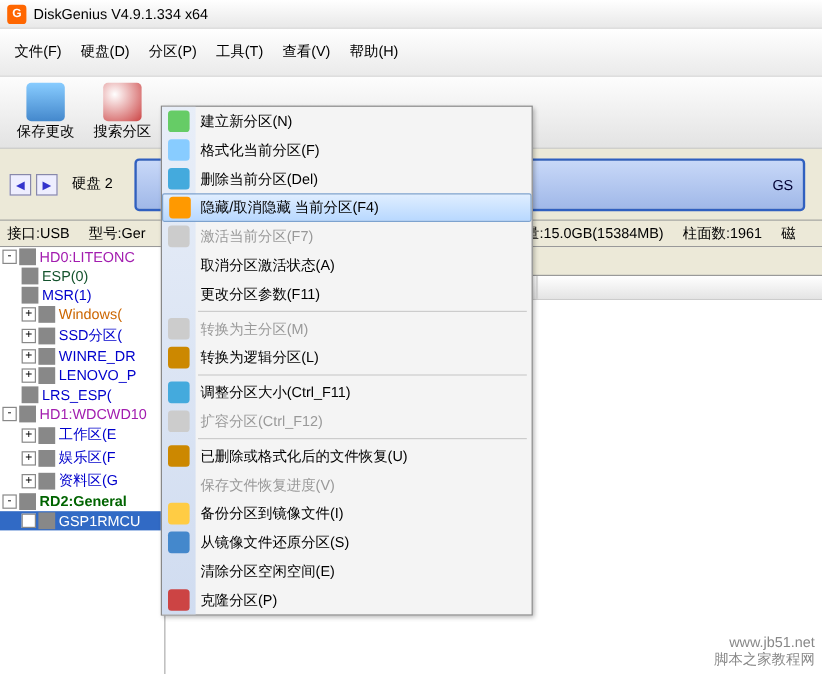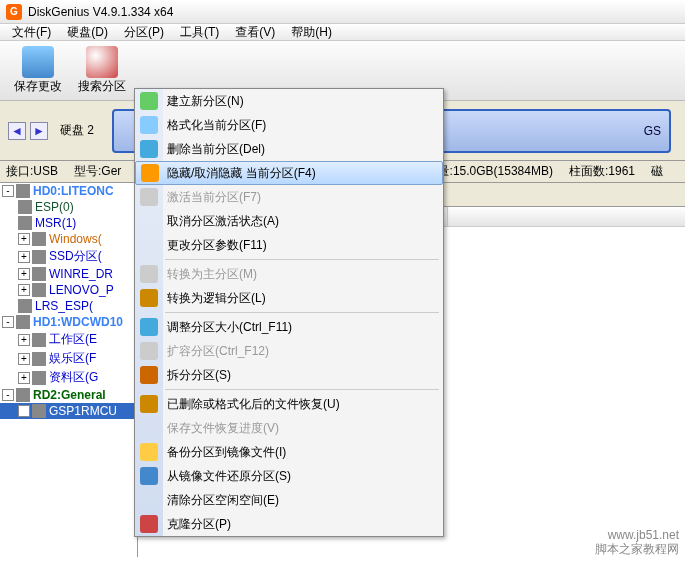--- a/index.html
+++ b/index.html
@@ -1,19 +1,19 @@
 <!DOCTYPE html>
 <html><head>
 <meta charset="utf-8">
 <style>
 *{margin:0;padding:0;box-sizing:border-box;font-family:"Microsoft YaHei",SimSun,sans-serif;font-size:12px}
 body{background:#fff;width:685px;height:562px;overflow:hidden;position:relative}
 .titlebar{background:linear-gradient(#fff,#e8e8e8);height:24px;border-bottom:1px solid #ccc;display:flex;align-items:center;padding:0 6px}
 .titlebar .icon{width:16px;height:16px;background:#f60;border-radius:3px;margin-right:6px;display:flex;align-items:center;justify-content:center;color:#fff;font-weight:bold;font-size:10px}
-.menubar{background:linear-gradient(#fff,#eaeaea);height:17px;display:flex;align-items:center;padding:0 4px;border-bottom:1px solid #ccc}
+.menubar{background:linear-gradient(#fff,#eaeaea);height:40px;display:flex;align-items:center;padding:0 4px;border-bottom:1px solid #ccc}
 .menubar span{padding:0 8px;cursor:default}
 .toolbar{height:60px;background:linear-gradient(#fdfdfd,#e3e3e3);border-bottom:1px solid #bbb;display:flex;align-items:center;padding:0 6px}
 .tool{display:flex;flex-direction:column;align-items:center;padding:2px 8px;cursor:pointer}
 .tool .ticon{width:32px;height:32px;border-radius:4px;display:flex;align-items:center;justify-content:center}
 .logo-area{margin-left:auto;display:flex;align-items:center}
 .logo-area .dk{font-size:24px;font-weight:bold;font-style:italic;color:#000}
 .logo-area .red{color:#d00}
 .swoosh{width:60px;height:30px;background:linear-gradient(90deg,#f00,#fa0);border-radius:50% 0 0 50%;margin-right:4px}
 .diskbar{height:60px;background:#ece9d8;border-bottom:1px solid #999;display:flex;align-items:center;padding:0 6px}
 .navbtn{width:18px;height:18px;border:1px solid #88a;background:#eef;color:#33c;margin:0 2px;text-align:center;line-height:16px}
@@ -22,21 +22,21 @@
 .infobar{height:22px;background:#ece9d8;border-bottom:1px solid #999;display:flex;align-items:center;padding:0 6px}
 .infobar span{margin-right:16px}
 .main{display:flex;height:calc(562px - 24px - 22px - 60px - 60px - 22px)}
 .tree{width:138px;border-right:1px solid #999;overflow:hidden;background:#fff}
 .tree-item{padding:1px 2px;white-space:nowrap;display:flex;align-items:center}
 .tree-item .exp{width:12px;height:12px;border:1px solid #888;text-align:center;line-height:10px;margin-right:2px;font-size:10px;background:#fff}
 .tree-item .dicon{width:14px;height:14px;background:#888;margin-right:3px}
 .tree-item.lvl1{padding-left:2px}
 .tree-item.lvl2{padding-left:18px}
 .tree-item.selected{background:#316ac5;color:#fff}
-.hd{color:#3b82f6;font-weight:bold}
+.hd{color:#a21caf;font-weight:normal}
 .rd{color:#006400;font-weight:bold}
 .content{flex:1;display:flex;flex-direction:column}
 .tabs{height:24px;background:#ece9d8;border-bottom:1px solid #999;display:flex;align-items:flex-end;padding-left:4px}
 .tab{padding:3px 12px;border:1px solid #999;border-bottom:none;background:#f5f5f5;margin-right:2px;border-radius:3px 3px 0 0}
 .tab.active{background:#fff}
 .grid{flex:1;background:#fff}
 .grid-head{display:flex;background:linear-gradient(#fff,#e4e4e4);border-bottom:1px solid #ccc;height:20px}
 .grid-head div{padding:2px 6px;border-right:1px solid #ccc}
 .grid-row{display:flex;height:20px}
 .grid-row div{padding:2px 6px}
@@ -245,24 +245,20 @@
     </div>
   <div class="sep"></div>
   <div class="mi">
       <div class="micon" style="background:#4ad"></div>
       <span>调整分区大小(Ctrl_F11)</span>
     </div>
   <div class="mi disabled">
       <div class="micon" style="background:#ccc"></div>
       <span>扩容分区(Ctrl_F12)</span>
     </div>
-  <div class="mi">
-      <div class="micon" style="background:#c60"></div>
-      <span>拆分分区(S)</span>
-    </div>
   <div class="sep"></div>
   <div class="mi">
       <div class="micon" style="background:#c80"></div>
       <span>已删除或格式化后的文件恢复(U)</span>
     </div>
   <div class="mi disabled">
       <span>保存文件恢复进度(V)</span>
     </div>
   <div class="mi">
       <div class="micon" style="background:#fc4"></div>

